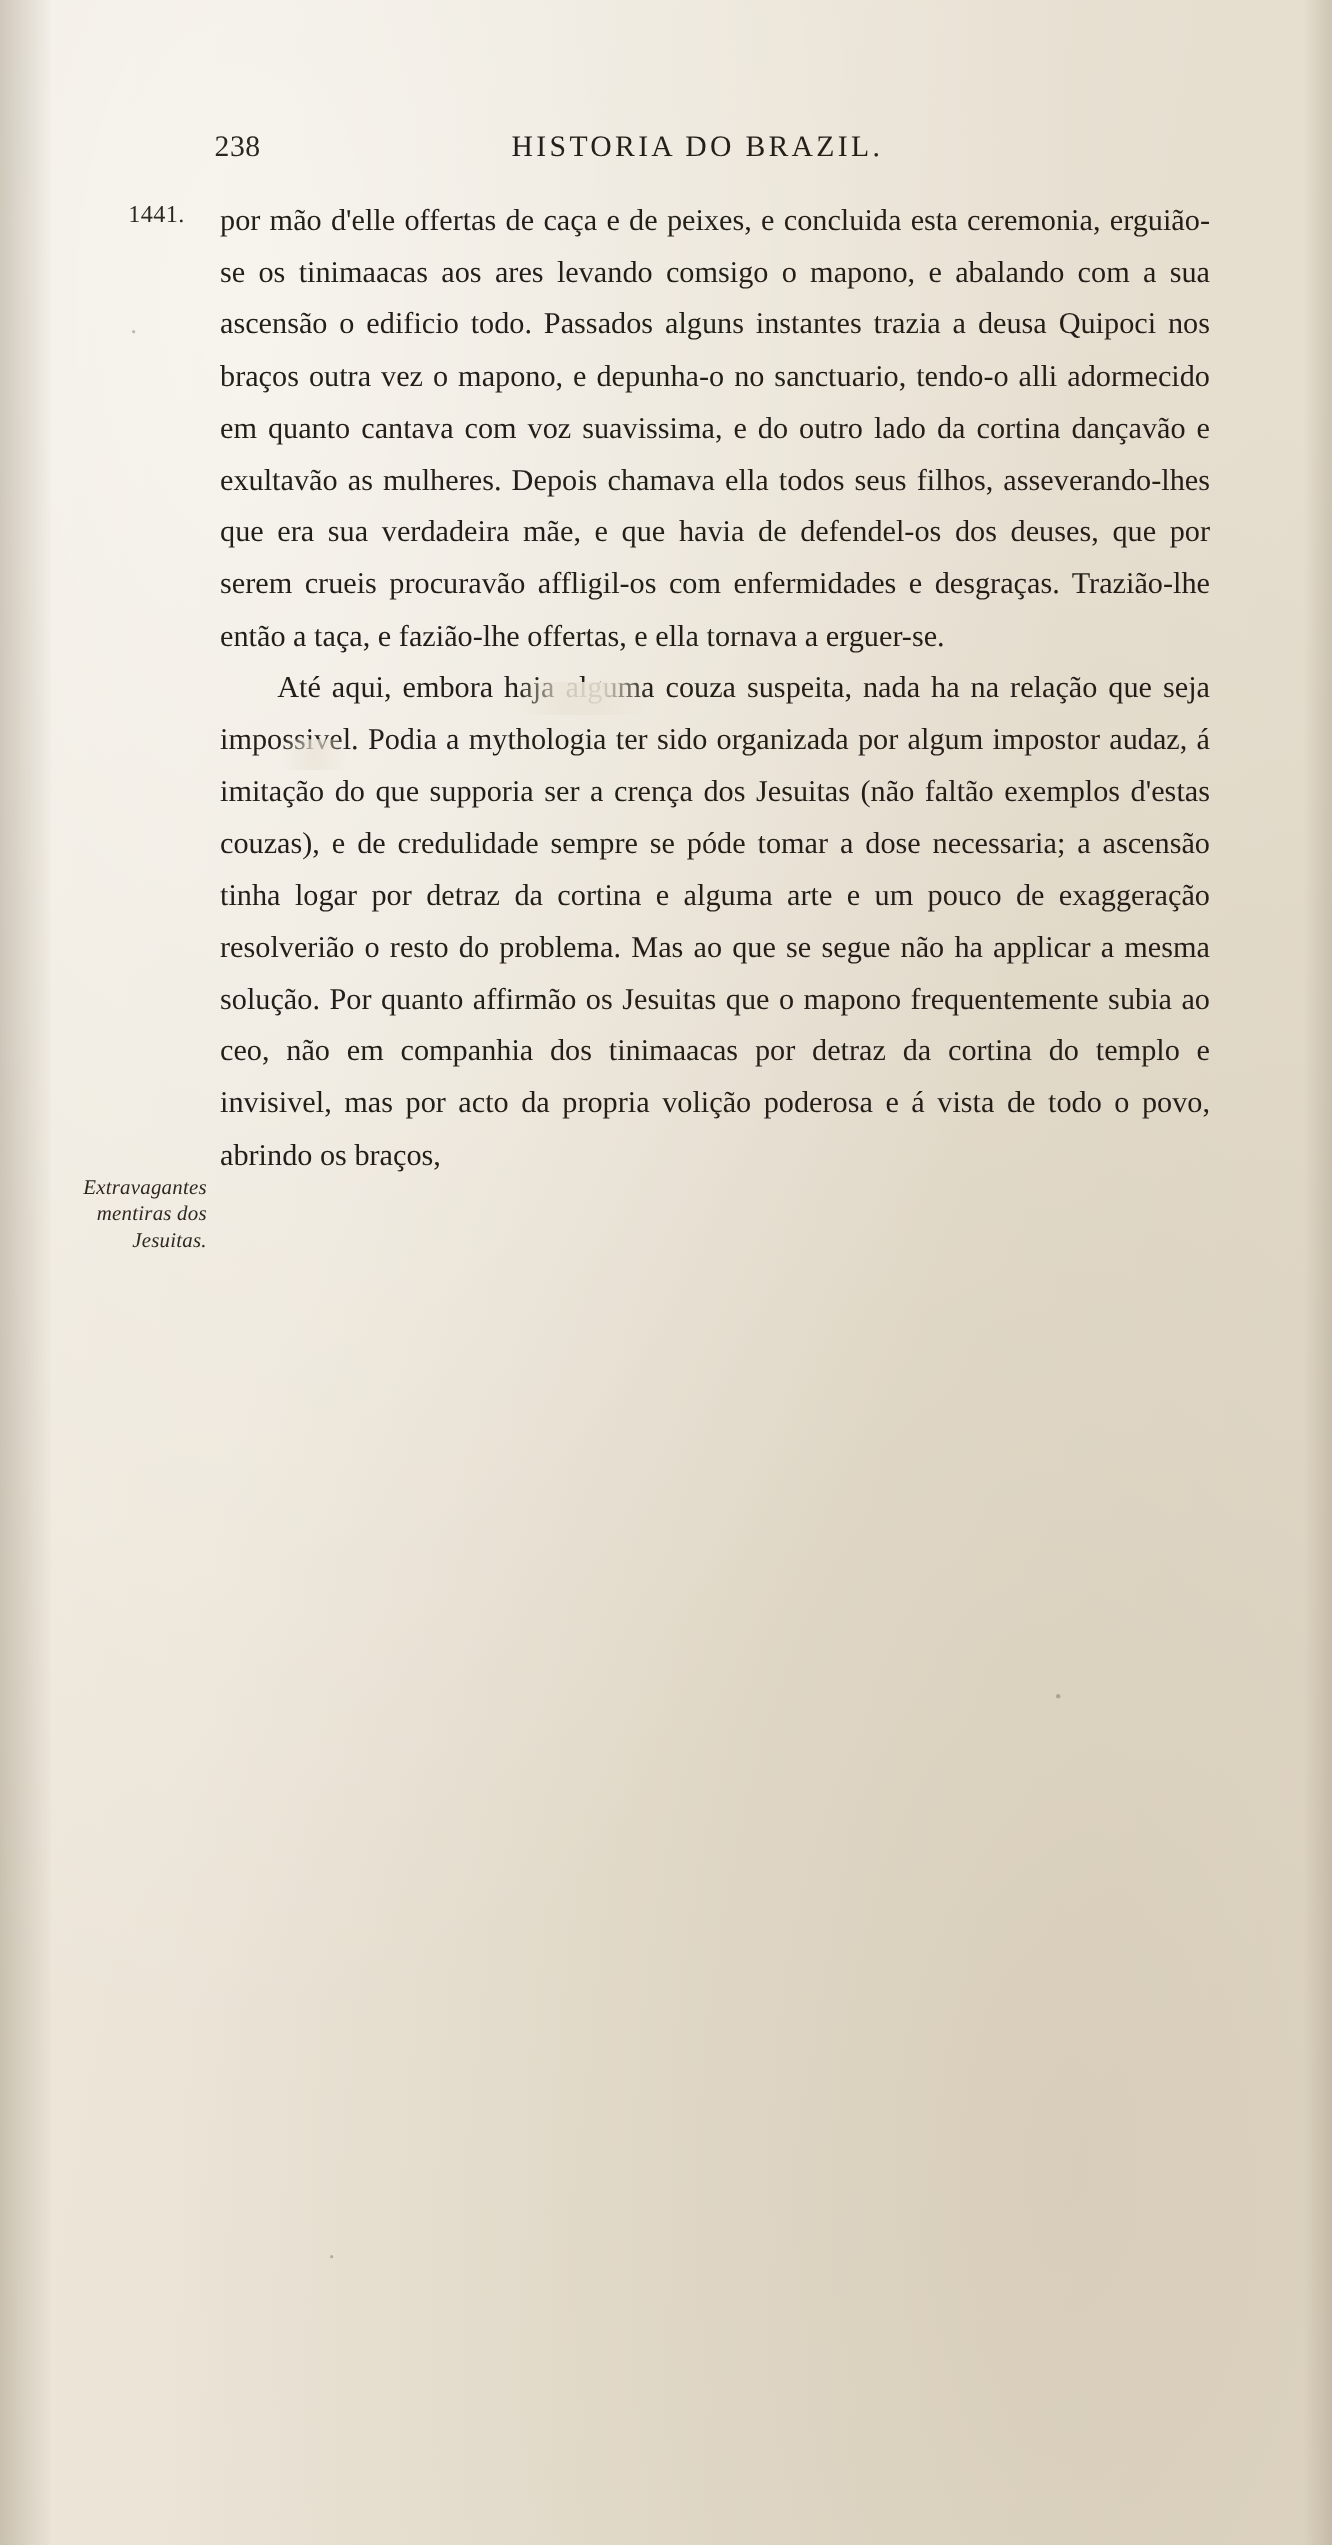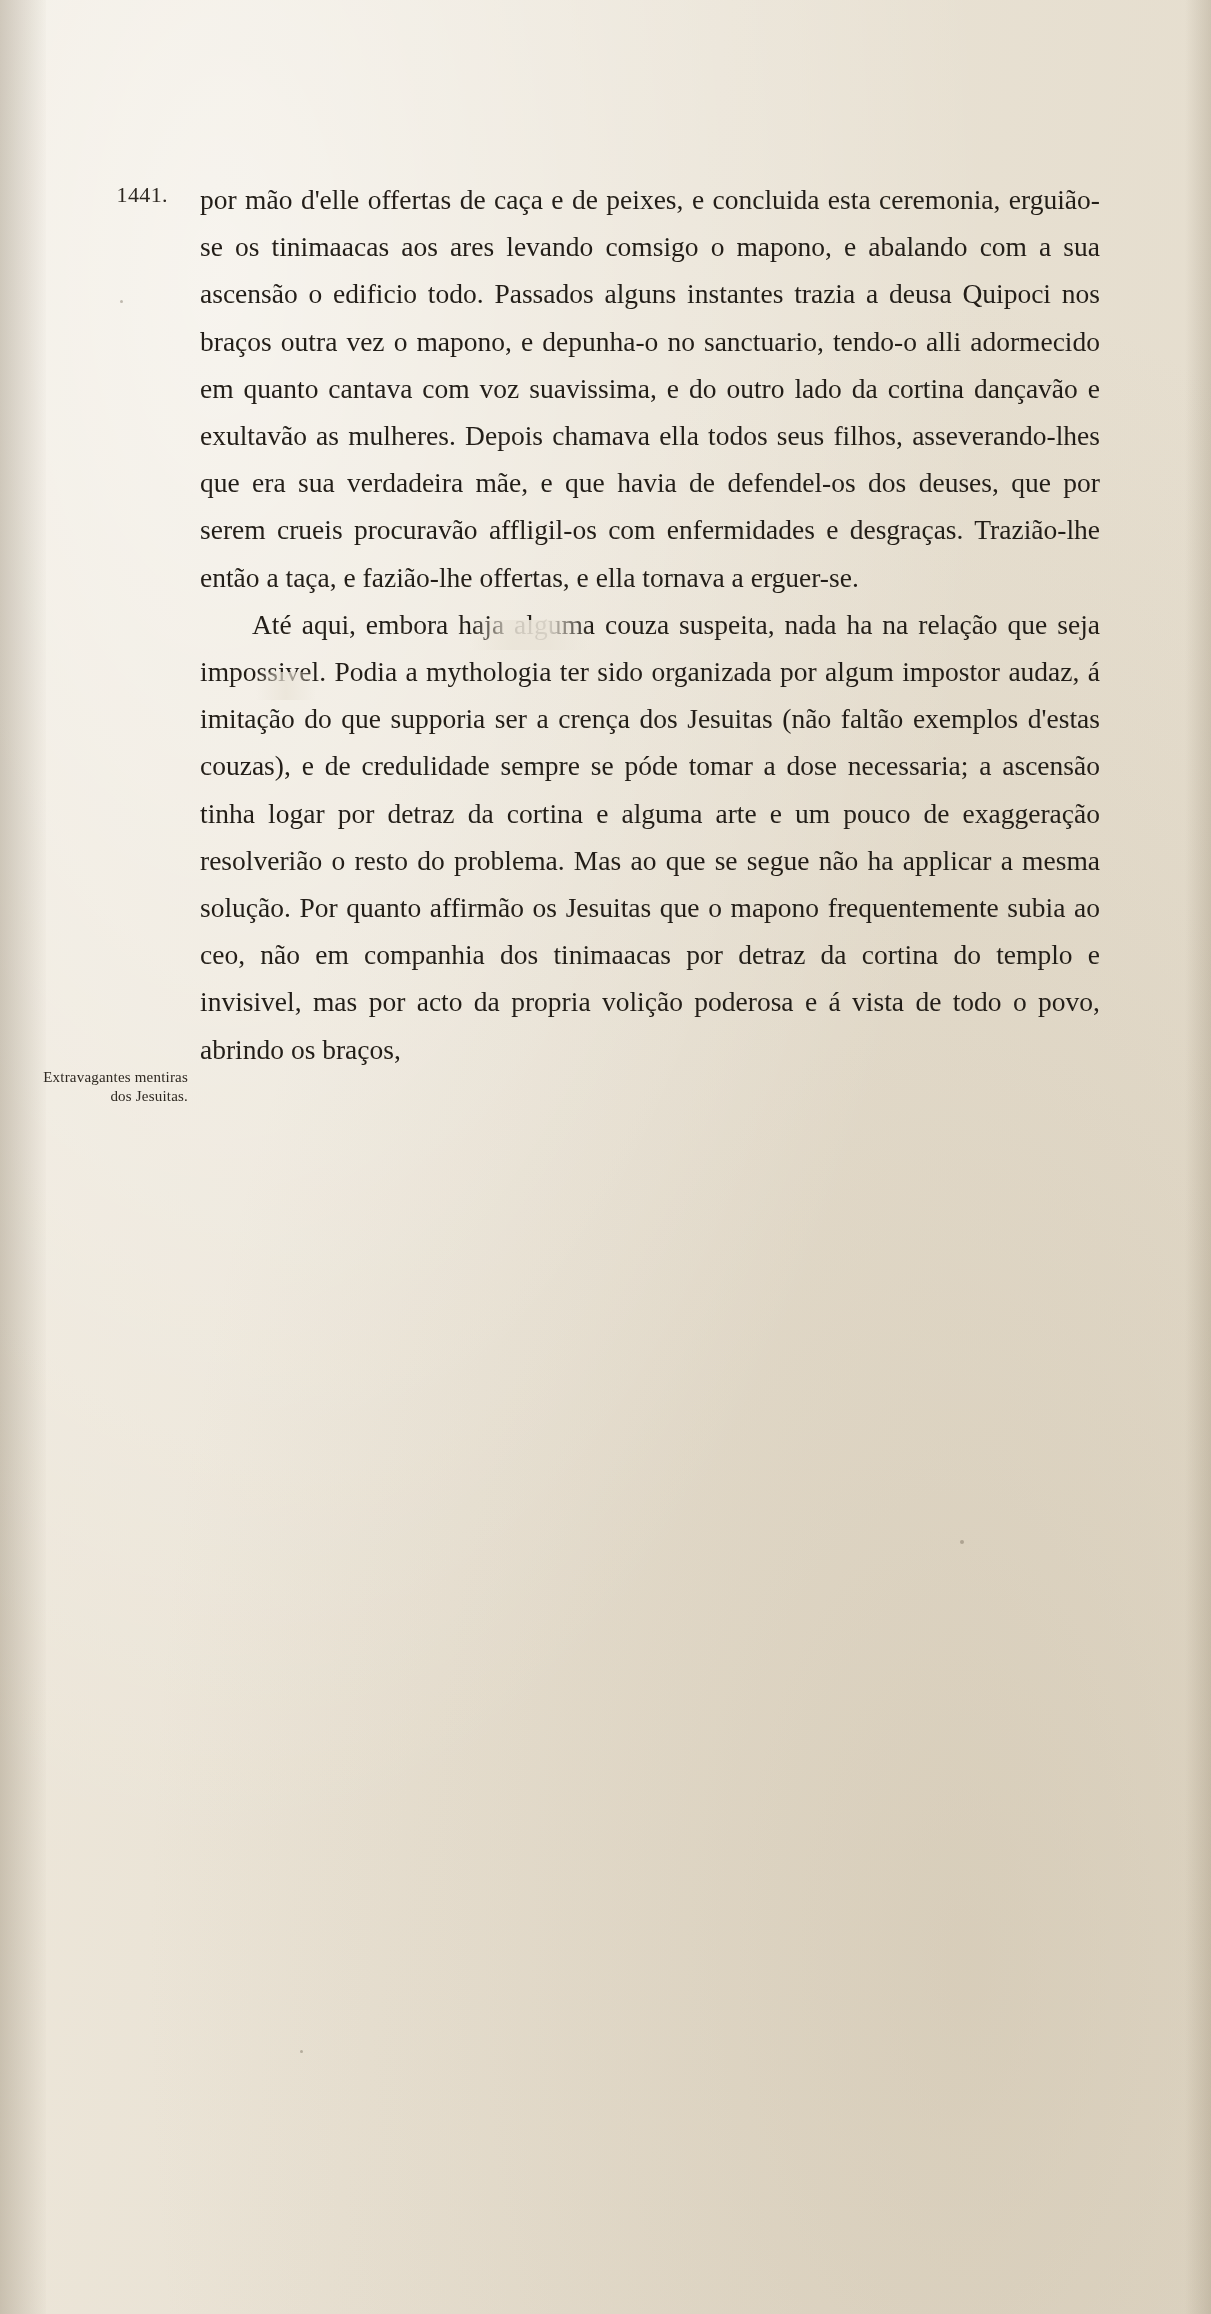--- a/index.html
+++ b/index.html
@@ -78,23 +78,24 @@
     left: 48px;
     top: 182px;
     width: 120px;
     font-size: 22px;
     letter-spacing: 0.4px;
   }
   .margin-note {
     left: 20px;
     top: 1068px;
     width: 168px;
-    font-size: 15px;
+    font-size: 19px;
     letter-spacing: 0.2px;
     line-height: 1.28;
+    font-style: italic;
   }
 
   .body-text {
     position: absolute;
     left: 200px;
     top: 176px;
     width: 900px;
     font-size: 27.5px;
     line-height: 47.2px;
     color: #231e18;
@@ -130,20 +131,24 @@
     background: rgba(90,78,60,0.35);
     border-radius: 50%;
     pointer-events: none;
   }
 </style>
 </head>
 <body>
 
 <div class="page">
 
+  <div class="header">
+    <span class="folio">238</span>
+    <span class="running-title">HISTORIA DO BRAZIL.</span>
+  </div>
 
   <div class="marginalia margin-year">1441.</div>
   <div class="marginalia margin-note">Extravagantes mentiras dos Jesuitas.</div>
 
   <div class="body-text">
     <p>por mão d'elle offertas de caça e de peixes, e concluida esta ceremonia, erguião-se os tinimaacas aos ares levando comsigo o mapono, e abalando com a sua ascensão o edificio todo. Passados alguns instantes trazia a deusa Quipoci nos braços outra vez o mapono, e depunha-o no sanctuario, tendo-o alli adormecido em quanto cantava com voz suavissima, e do outro lado da cortina dançavão e exultavão as mulheres. Depois chamava ella todos seus filhos, asseverando-lhes que era sua verdadeira mãe, e que havia de defendel-os dos deuses, que por serem crueis procuravão affligil-os com enfermidades e desgraças. Trazião-lhe então a taça, e fazião-lhe offertas, e ella tornava a erguer-se.</p>
     <p class="indent">Até aqui, embora haja alguma couza suspeita, nada ha na relação que seja impossivel. Podia a mythologia ter sido organizada por algum impostor audaz, á imitação do que supporia ser a crença dos Jesuitas (não faltão exemplos d'estas couzas), e de credulidade sempre se póde tomar a dose necessaria; a ascensão tinha logar por detraz da cortina e alguma arte e um pouco de exaggeração resolverião o resto do problema. Mas ao que se segue não ha applicar a mesma solução. Por quanto affirmão os Jesuitas que o mapono frequentemente subia ao ceo, não em companhia dos tinimaacas por detraz da cortina do templo e invisivel, mas por acto da propria volição poderosa e á vista de todo o povo, abrindo os braços,</p>
   </div>
 
   <div class="smear1"></div>

